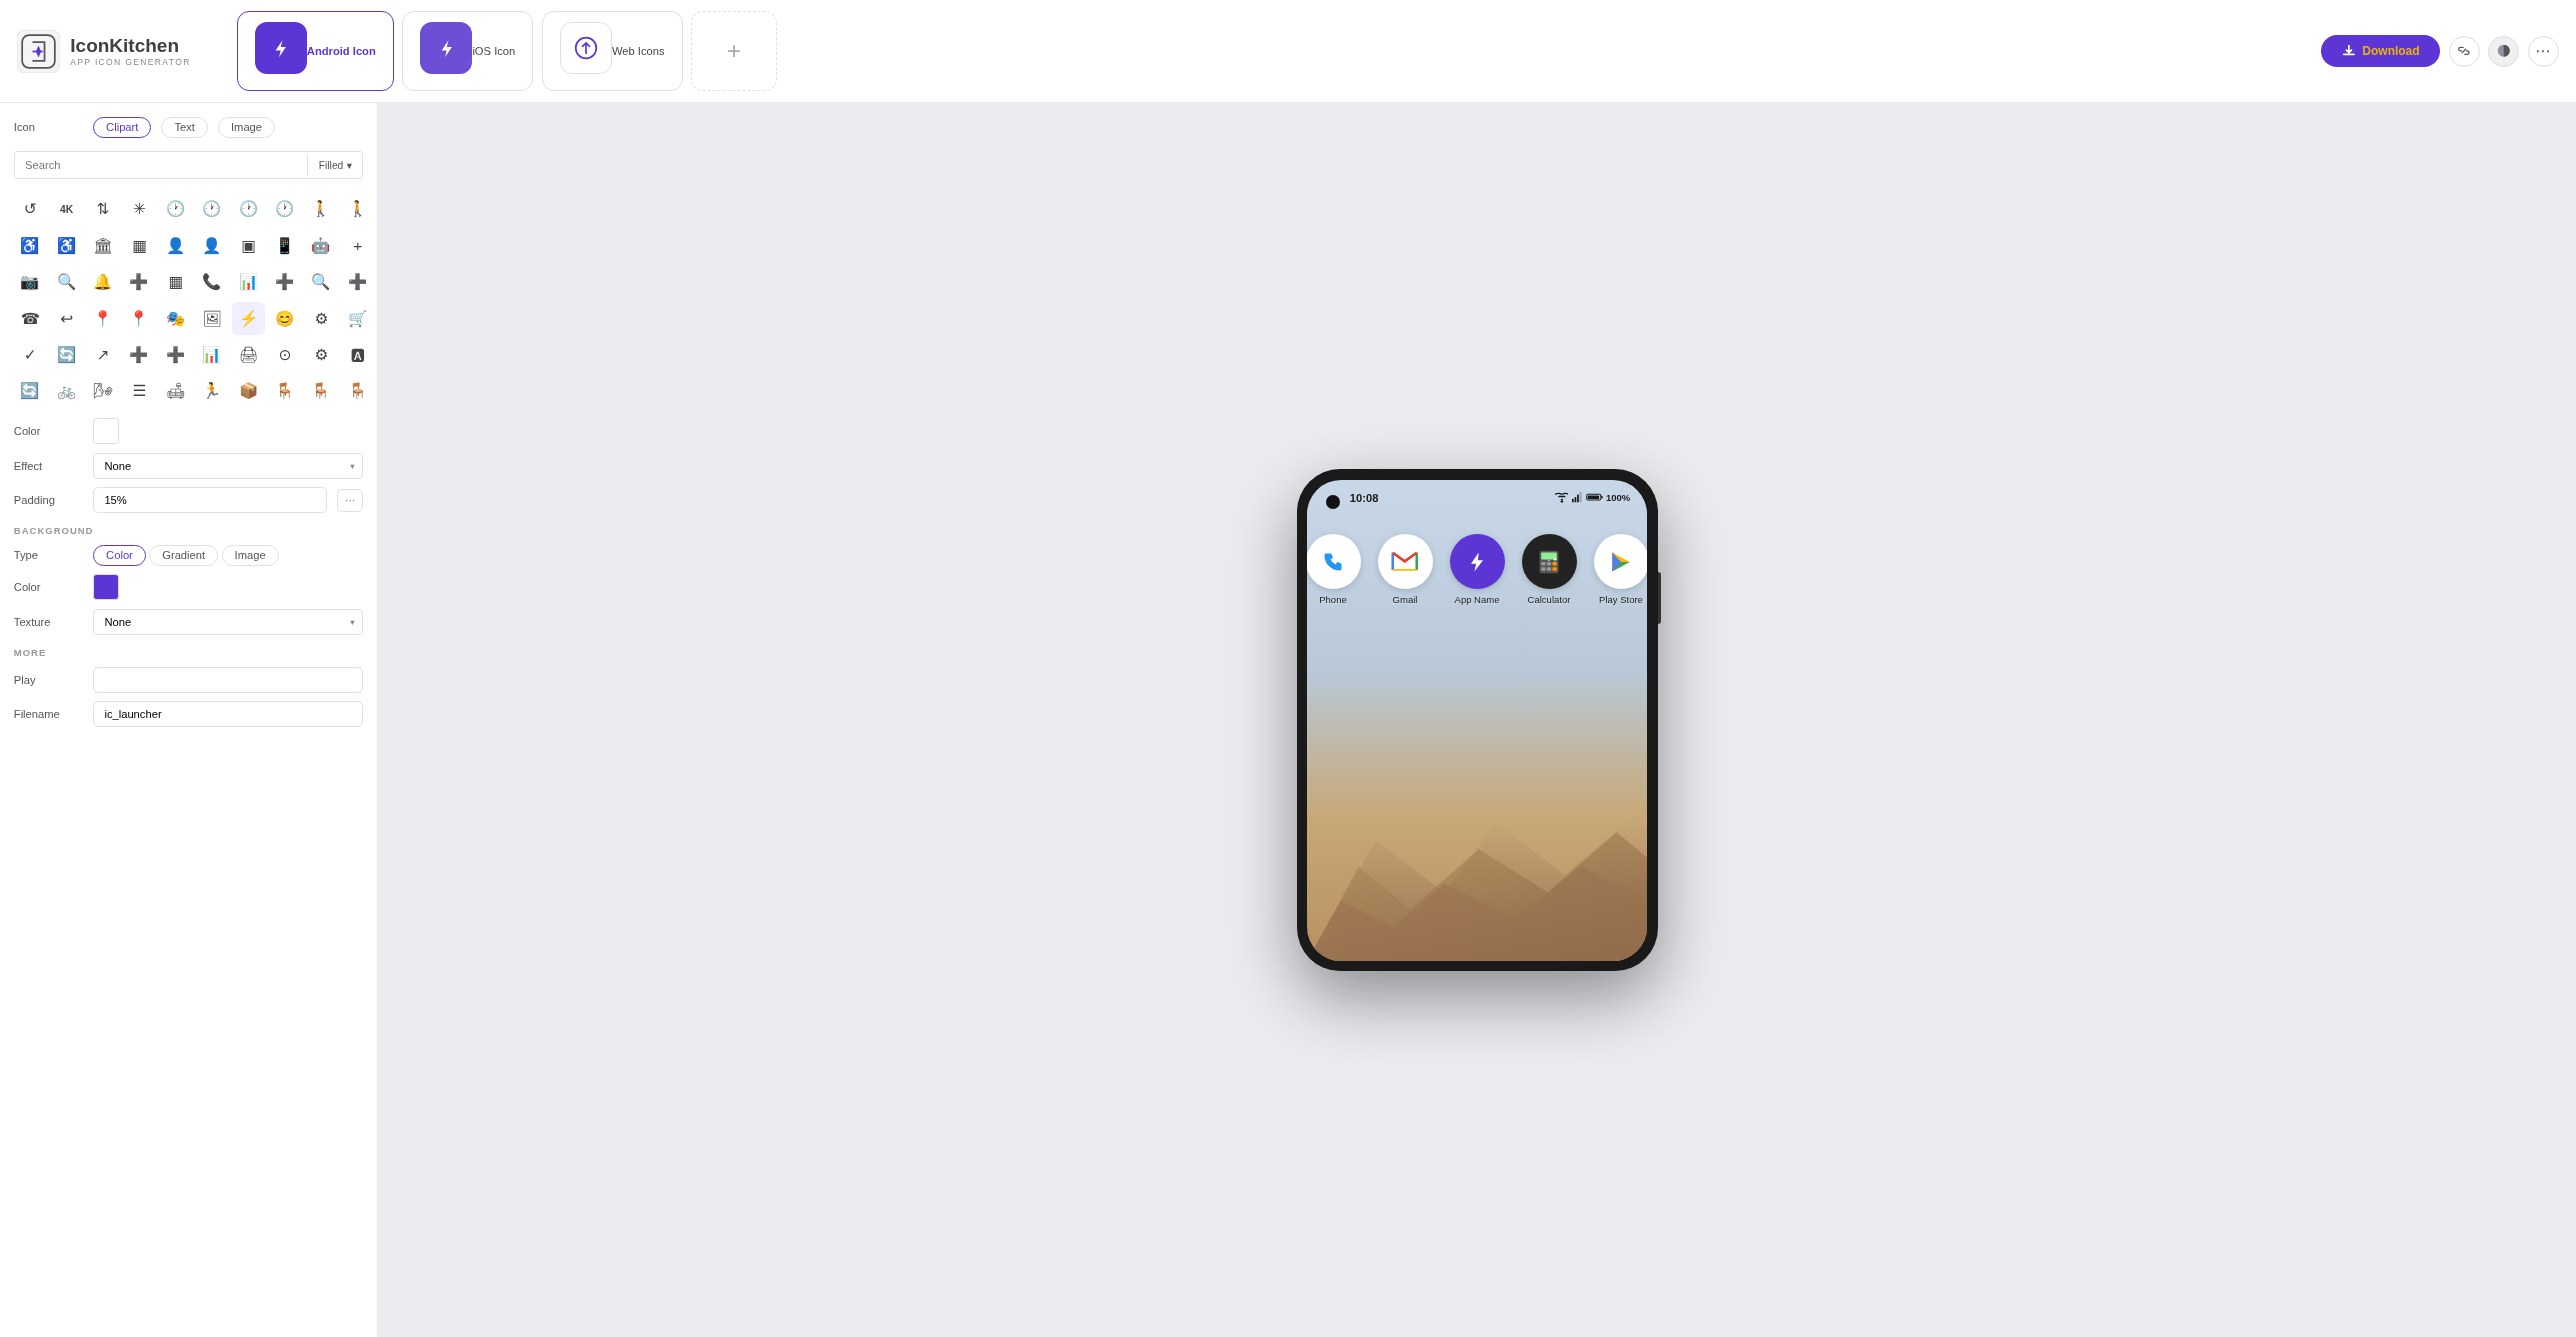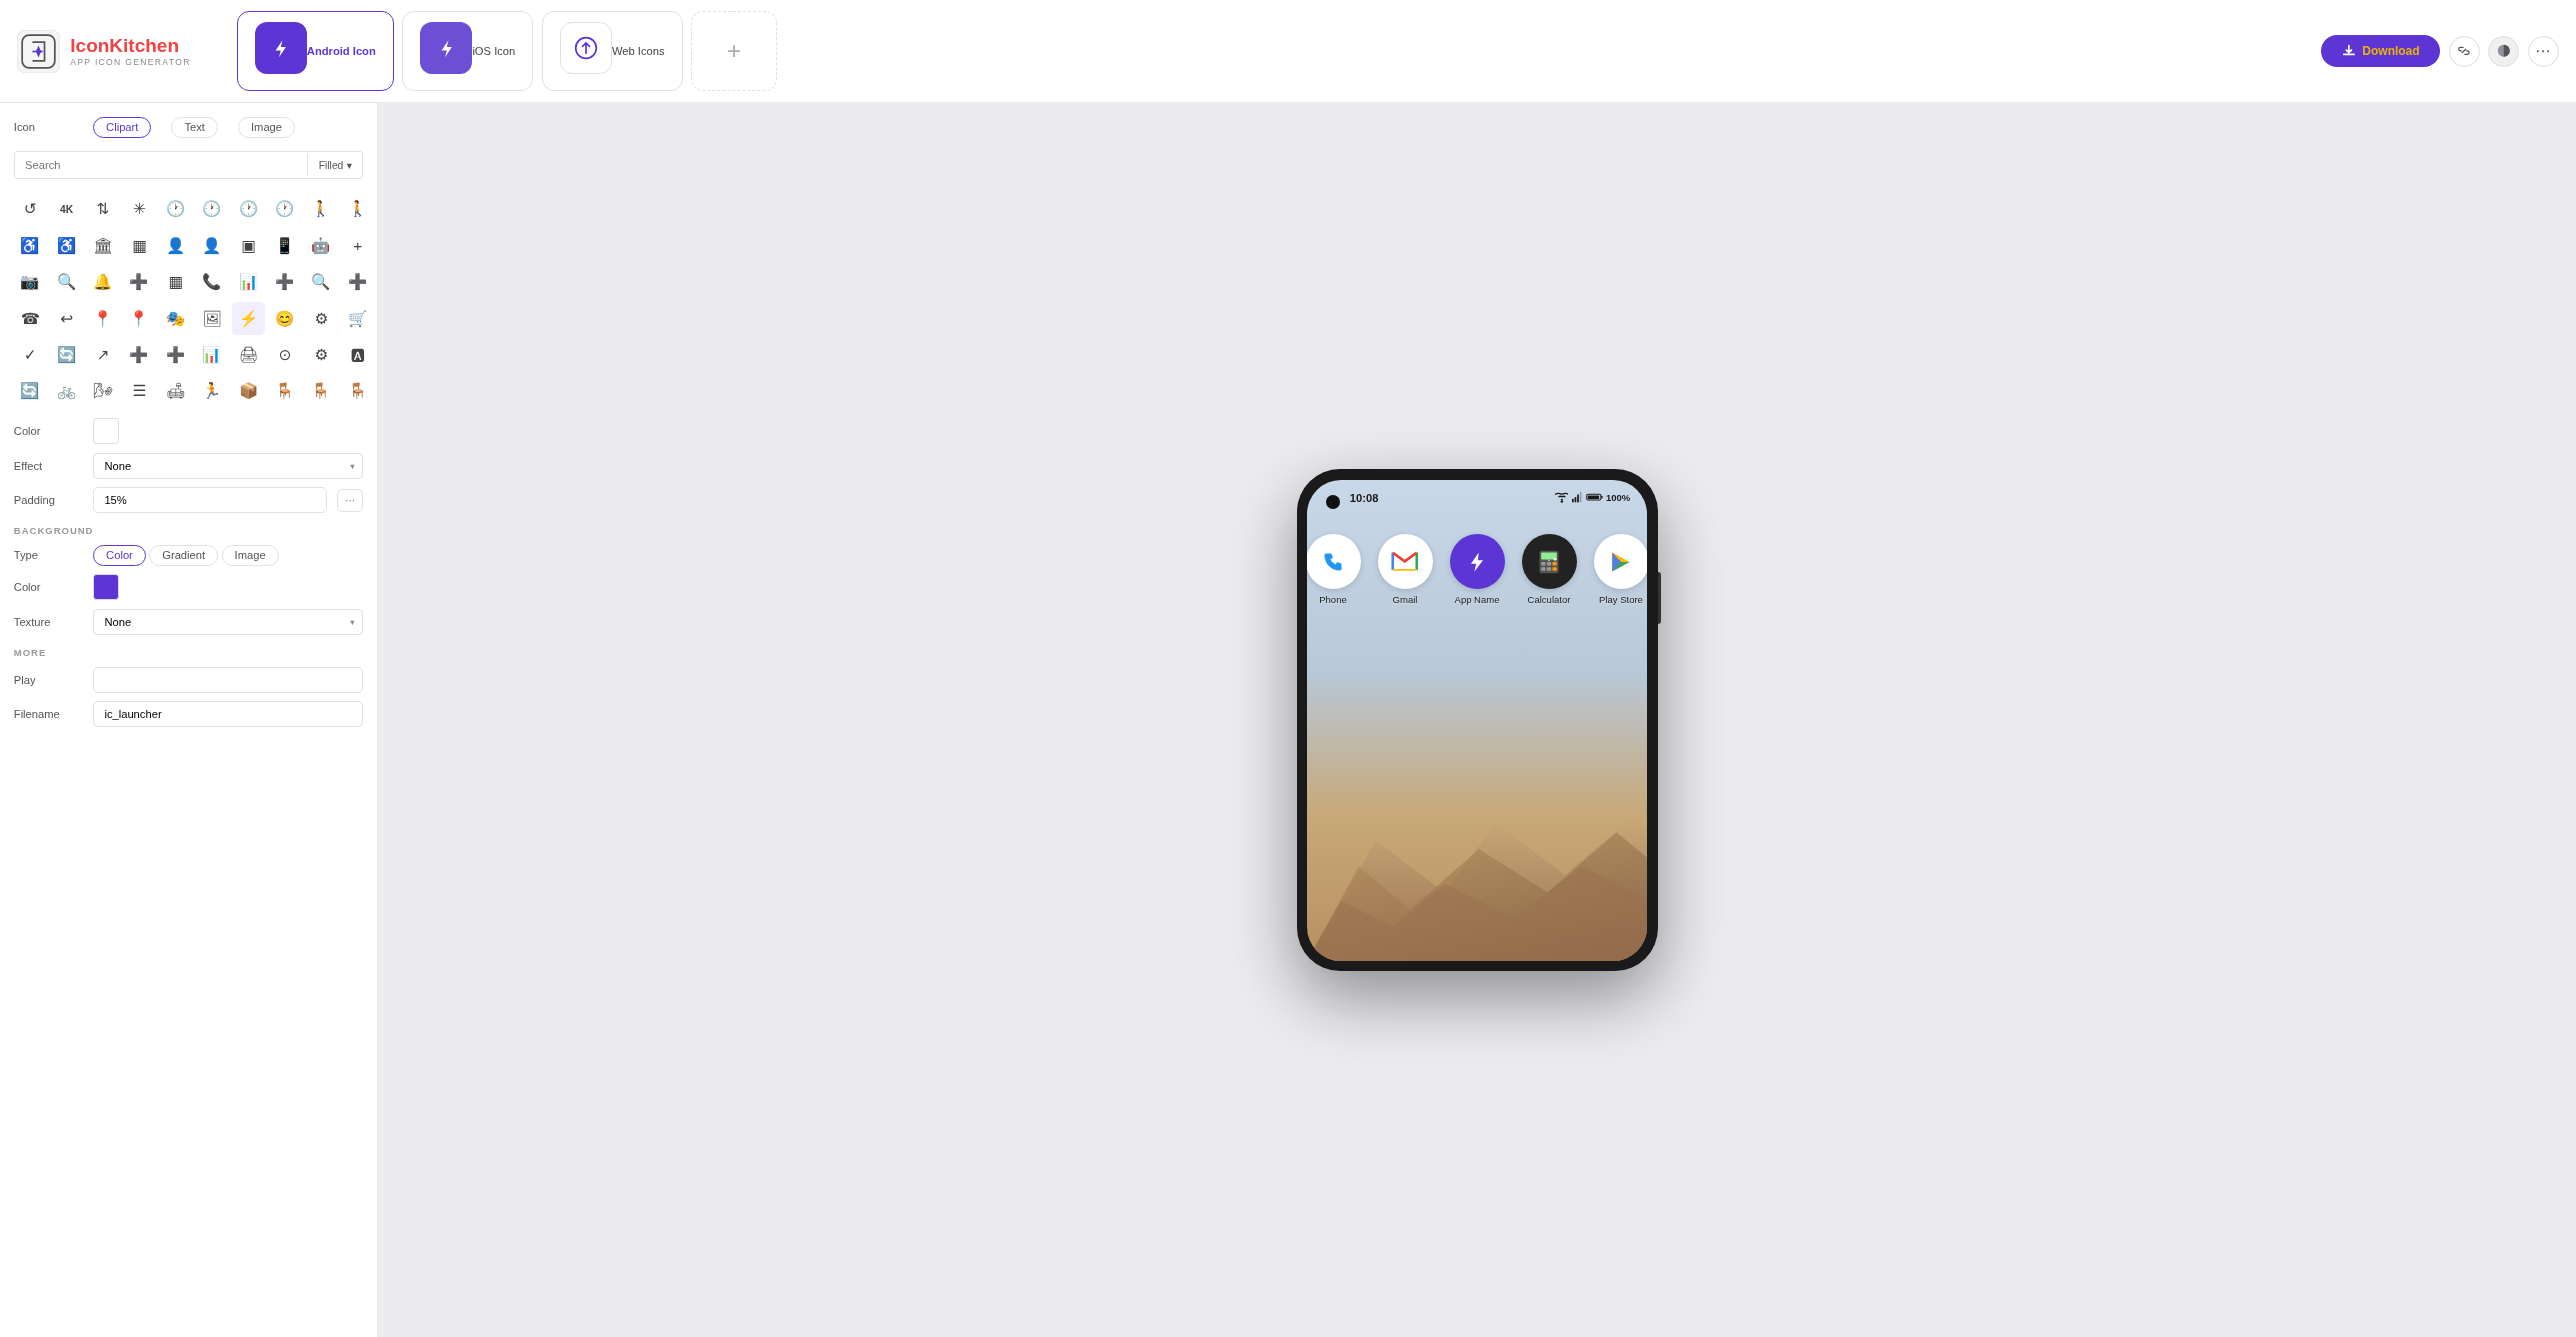--- a/index.html
+++ b/index.html
@@ -2,21 +2,21 @@
 <html style="font-size:13.8px"><head>
   <meta charset="utf-8">
   <style>
     * { box-sizing: border-box; margin: 0; padding: 0; }
     body { font-family: -apple-system, BlinkMacSystemFont, 'Segoe UI', sans-serif; background: #f0f0f5; display: flex; flex-direction: column; height: 100vh; overflow: hidden; }
 
     
     .header { background: #fff; display: flex; align-items: center; padding: 0 17px; height: 103px; border-bottom: 0.9px solid #e8e8e8; gap: 13.8px; }
     .logo-area { display: flex; align-items: center; gap: 10.3px; min-width: 189px; }
     .logo-icon { width: 43px; height: 43px; }
-    .logo-text h1 { font-size: 19px; font-weight: 700; color: #ef4444; }
+    .logo-text h1 { font-size: 19px; font-weight: 700; color: #404040; }
     .logo-text p { font-size: 8.6px; color: #888; letter-spacing: 1.3px; text-transform: uppercase; }
 
     
     .tabs-area { display: flex; gap: 8.6px; flex: 1; margin-left: 17px; }
     .tab { display: flex; align-items: center; padding: 10.3px 17px; border: 1.7px solid #e0e0e0; border-radius: 12px; cursor: pointer; min-width: 103px; background: #fff; transition: all 0.2s; }
     .tab.active { border-color: #5c35d4; background: #fff; }
     .tab-icon-wrap { width: 52px; height: 52px; border-radius: 12px; display: flex; align-items: center; justify-content: center; margin-bottom: 5.2px; }
     .tab-icon-wrap.purple { background: #5c35d4; }
     .tab-icon-wrap.purple2 { background: #6c4fd4; }
     .tab-icon-wrap.white { background: #fff; border: 0.9px solid #e0e0e0; }
@@ -29,21 +29,21 @@
     .btn-download { background: #5c35d4; color: #eab308; border: none; border-radius: 26px; padding: 8.6px 20.6px; font-size: 12px; font-weight: 700; cursor: pointer; display: flex; align-items: center; gap: 6.9px; }
     .btn-icon { width: 31px; height: 31px; border-radius: 50%; border: 1.3px solid #ddd; background: #fff; display: flex; align-items: center; justify-content: center; cursor: pointer; font-size: 13.8px; color: #555; }
     .btn-icon.dark { background: #f0f0f0; }
 
     
     .main { display: flex; flex: 1; overflow: hidden; }
 
     
     .sidebar { width: 378px; background: #fff; border-right: 0.9px solid #e8e8e8; overflow-y: auto; padding: 13.8px; flex-shrink: 0; }
     .sidebar-section { margin-bottom: 13.8px; }
-    .icon-type-tabs { display: flex; gap: 20px; }
+    .icon-type-tabs { display: flex; gap: 10px; }
     .icon-tab { padding: 3.4px 12px; border-radius: 17px; border: 1.3px solid #e0e0e0; background: #fff; font-size: 11.2px; cursor: pointer; color: #555; }
     .icon-tab.active { background: #fff; border-color: #5c35d4; color: #5c35d4; }
 
     
     .search-row { display: flex; align-items: center; border: 1.3px solid #e0e0e0; border-radius: 3px; overflow: hidden; margin-bottom: 8.6px; }
     .search-input { flex: 1; border: none; outline: none; padding: 6.9px 10.3px; font-size: 11.2px; }
     .search-filter { padding: 5.2px 10.3px; background: #fff; border-left: 0.9px solid #e0e0e0; font-size: 10.3px; color: #555; cursor: pointer; display: flex; align-items: center; gap: 3.4px; }
 
     
     .icon-grid { display: grid; grid-template-columns: repeat(10, 1fr); gap: 3.4px; margin-bottom: 10.3px; }

